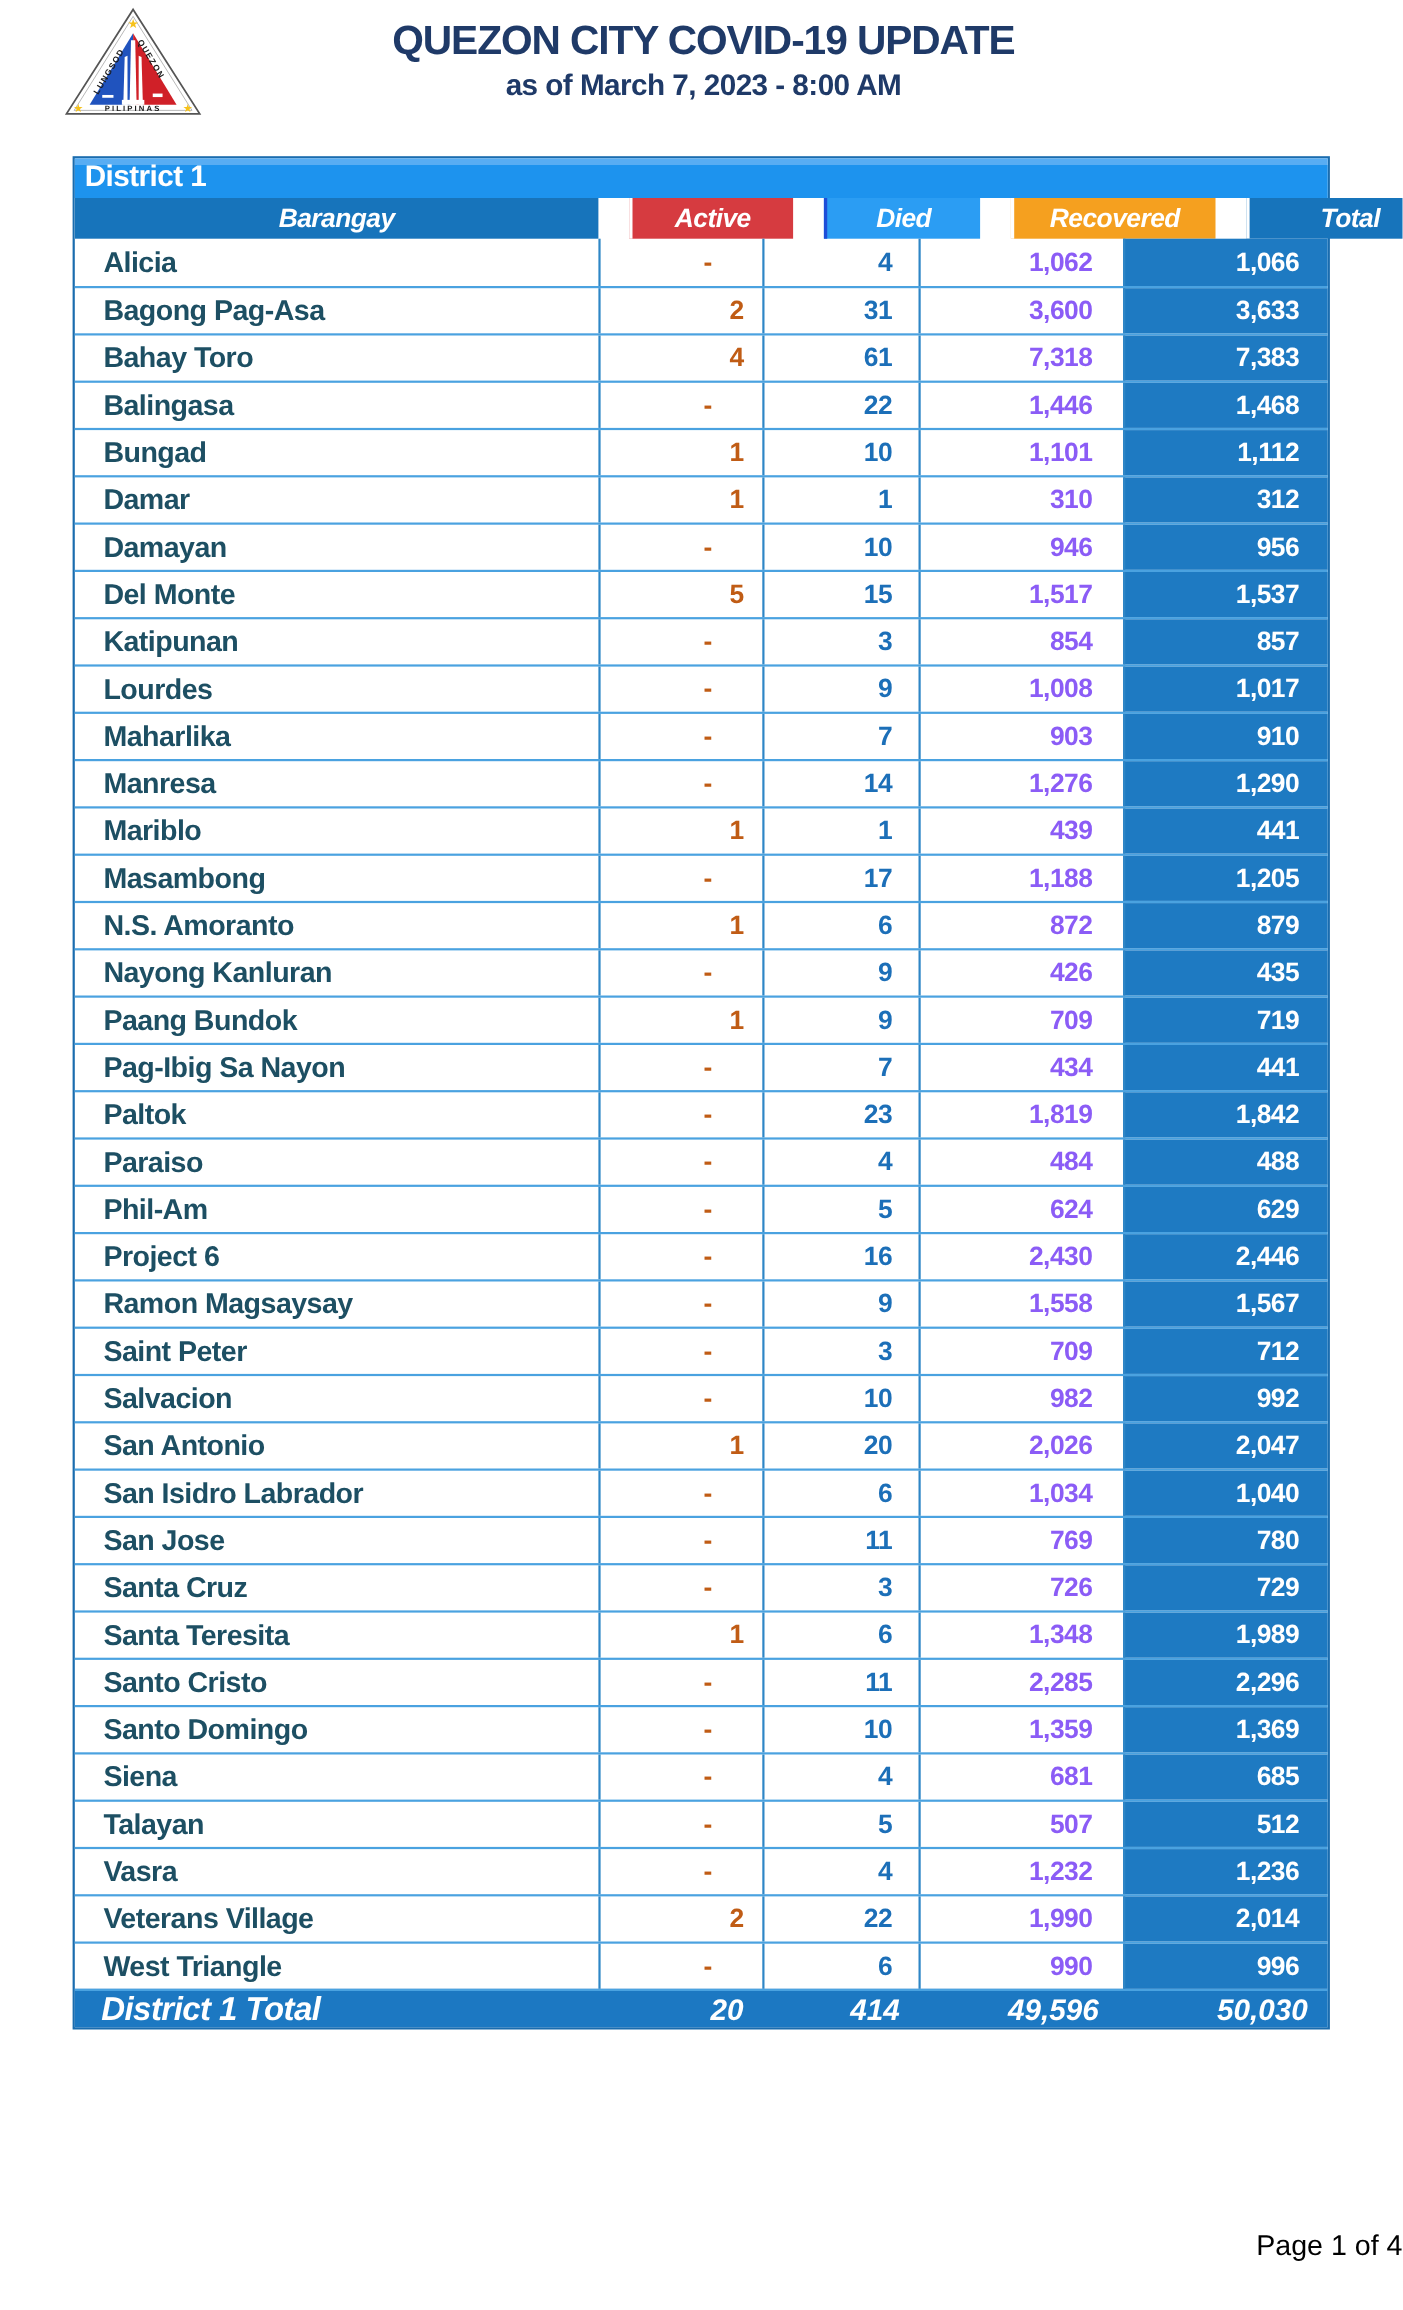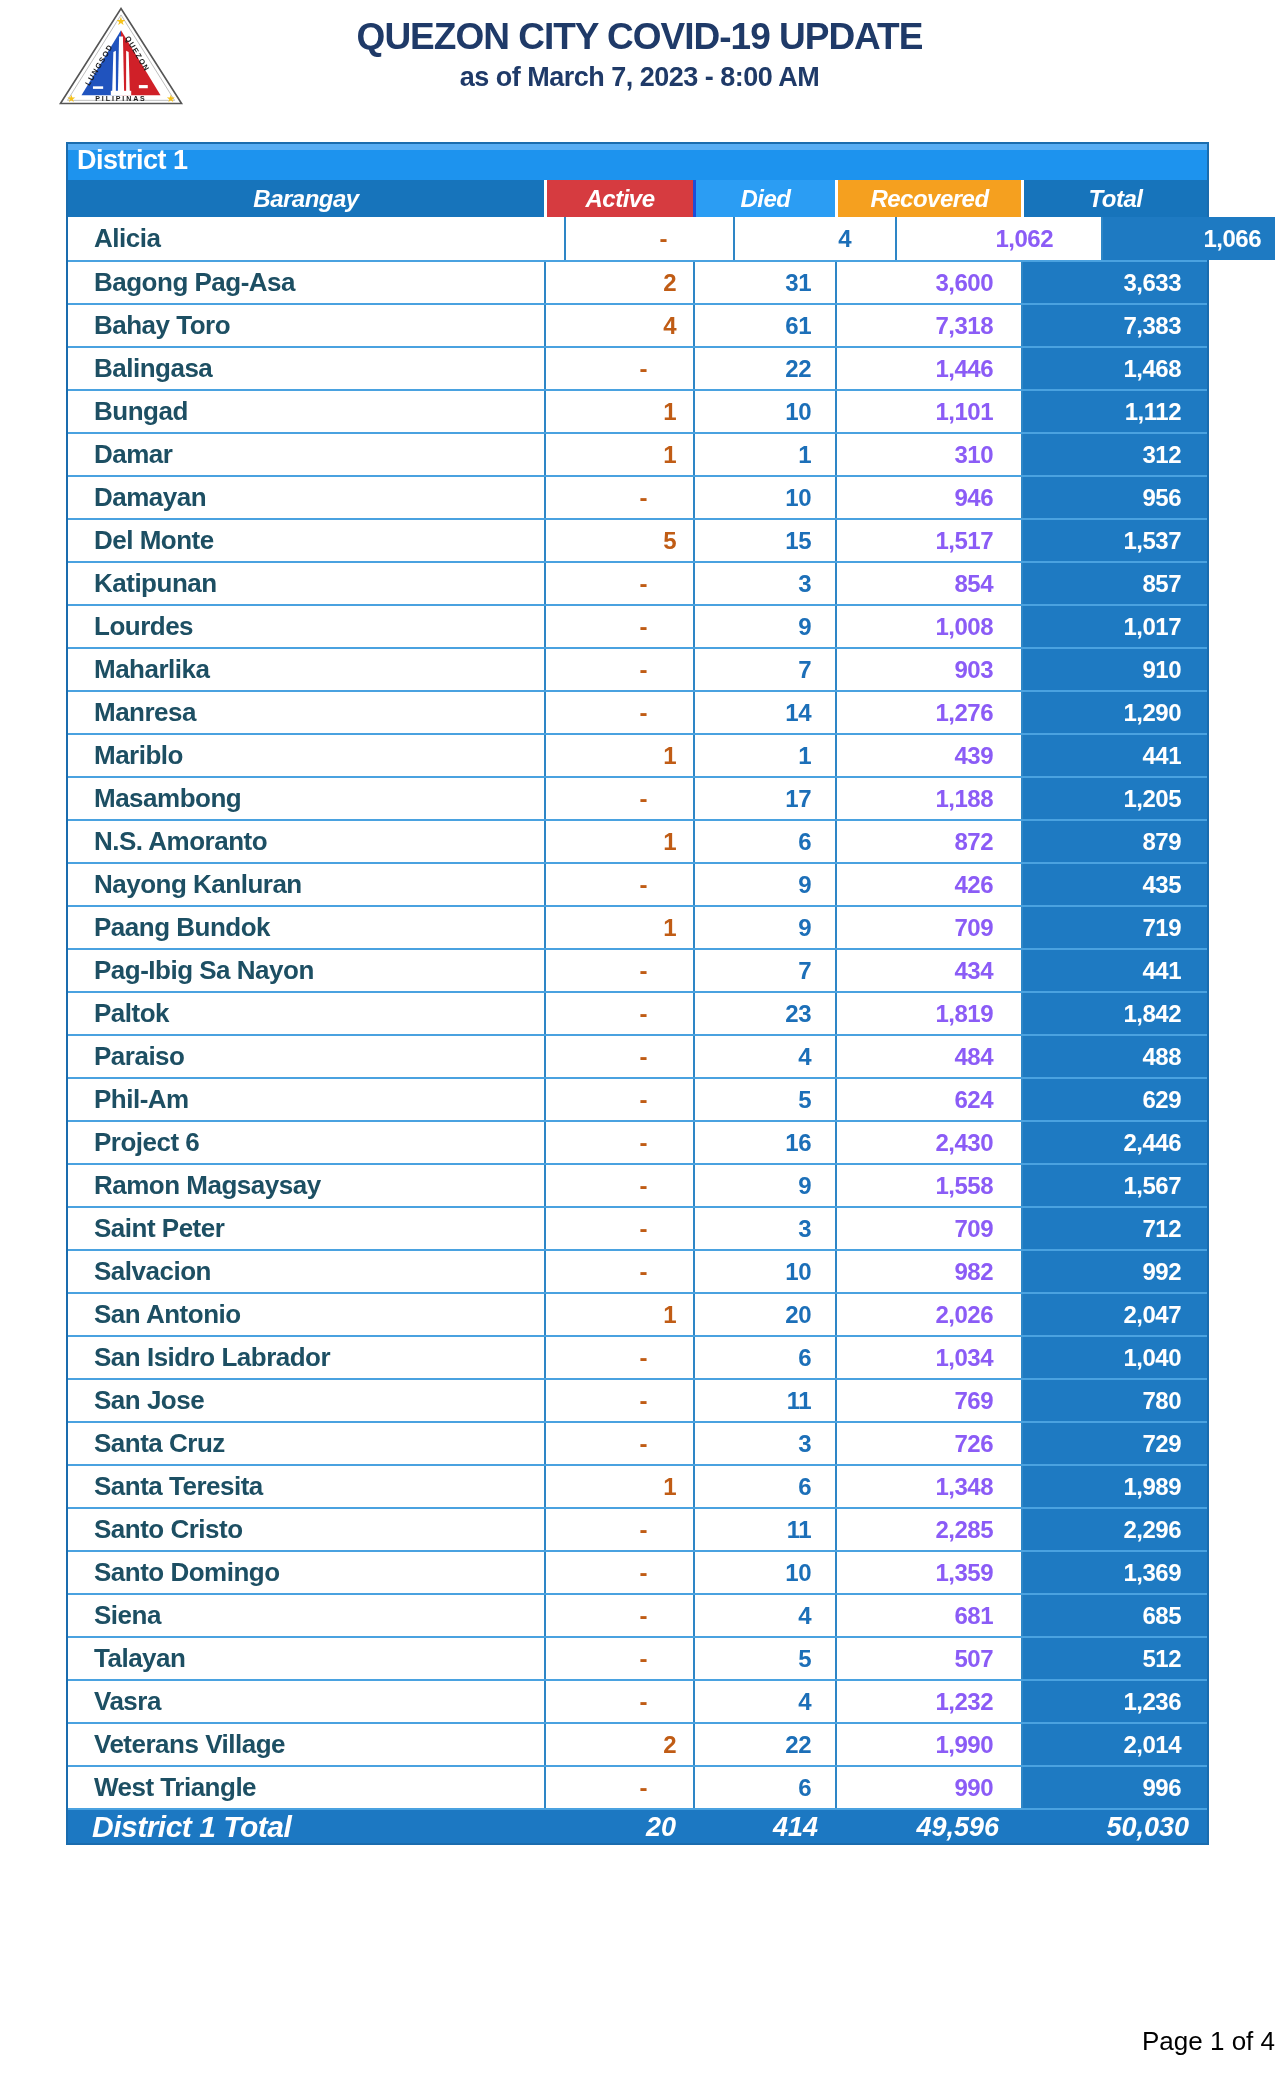--- a/index.html
+++ b/index.html
@@ -22,34 +22,34 @@
   .table-wrap {
     position:absolute; left:66px; top:142px; width:1143px;
     border:2px solid #1a6cae; background:#fff;
   }
   .district-bar {
     height:36px; padding-left:9px;
     background:linear-gradient(180deg,#58adf3 0px,#58adf3 6px,#1d93ee 6px);
     color:#ffffff; font-weight:bold; font-size:27px; line-height:33px;
     letter-spacing:-0.5px;
   }
-  .grid { display:grid; grid-template-columns:476px 149px 142px 186px 186px; }
+  .grid { display:grid; grid-template-columns:476px 149px 142px 186px 186px;gap:28px; }
   .grid-header { height:37px; background:#ffffff; }
   .th {
     color:#ffffff; font-weight:bold; font-style:italic; font-size:24px;
     display:flex; align-items:center; justify-content:center; letter-spacing:-0.5px;
   }
   .th-barangay { background:#1774bb; }
   .th-active   { background:#d63b40; border-left:3px solid #ffffff; }
   .th-died     { background:#2b9df3; border-left:3px solid #1d4ed8; }
   .th-recovered{ background:#f5a01f; border-left:3px solid #ffffff; }
   .th-total    { background:#1774bb; border-left:3px solid #ffffff; }
 
   .tr { display:grid; grid-template-columns:476px 149px 142px 186px 186px; height:43px; border-top:2px solid #4aa2e0; }
-  .tbody .tr:first-child { border-top:none;gap:20px; }
+  .tbody .tr:first-child { border-top:none; }
   .td { font-weight:bold; display:flex; align-items:center; letter-spacing:-0.5px; }
   .c-barangay { color:#1d4f63; font-size:26px; padding-left:26px; }
   .c-active   { color:#c05c15; font-size:24px; justify-content:flex-end; padding-right:17px; border-left:2px solid #2e86c6; }
   .c-active.dash { padding-right:46px; }
   .c-died     { color:#1c6fb8; font-size:24px; justify-content:flex-end; padding-right:24px; border-left:2px solid #2e86c6; }
   .c-recovered{ color:#8b5cf6; font-size:24px; justify-content:flex-end; padding-right:28px; border-left:2px solid #2e86c6; }
   .c-total    { background:#1e7ac2; color:#ffffff; font-size:24px; justify-content:flex-end; padding-right:26px; border-left:2px solid #2e86c6; }
 
   .total-row {
     display:grid; grid-template-columns:476px 149px 142px 186px 186px;

